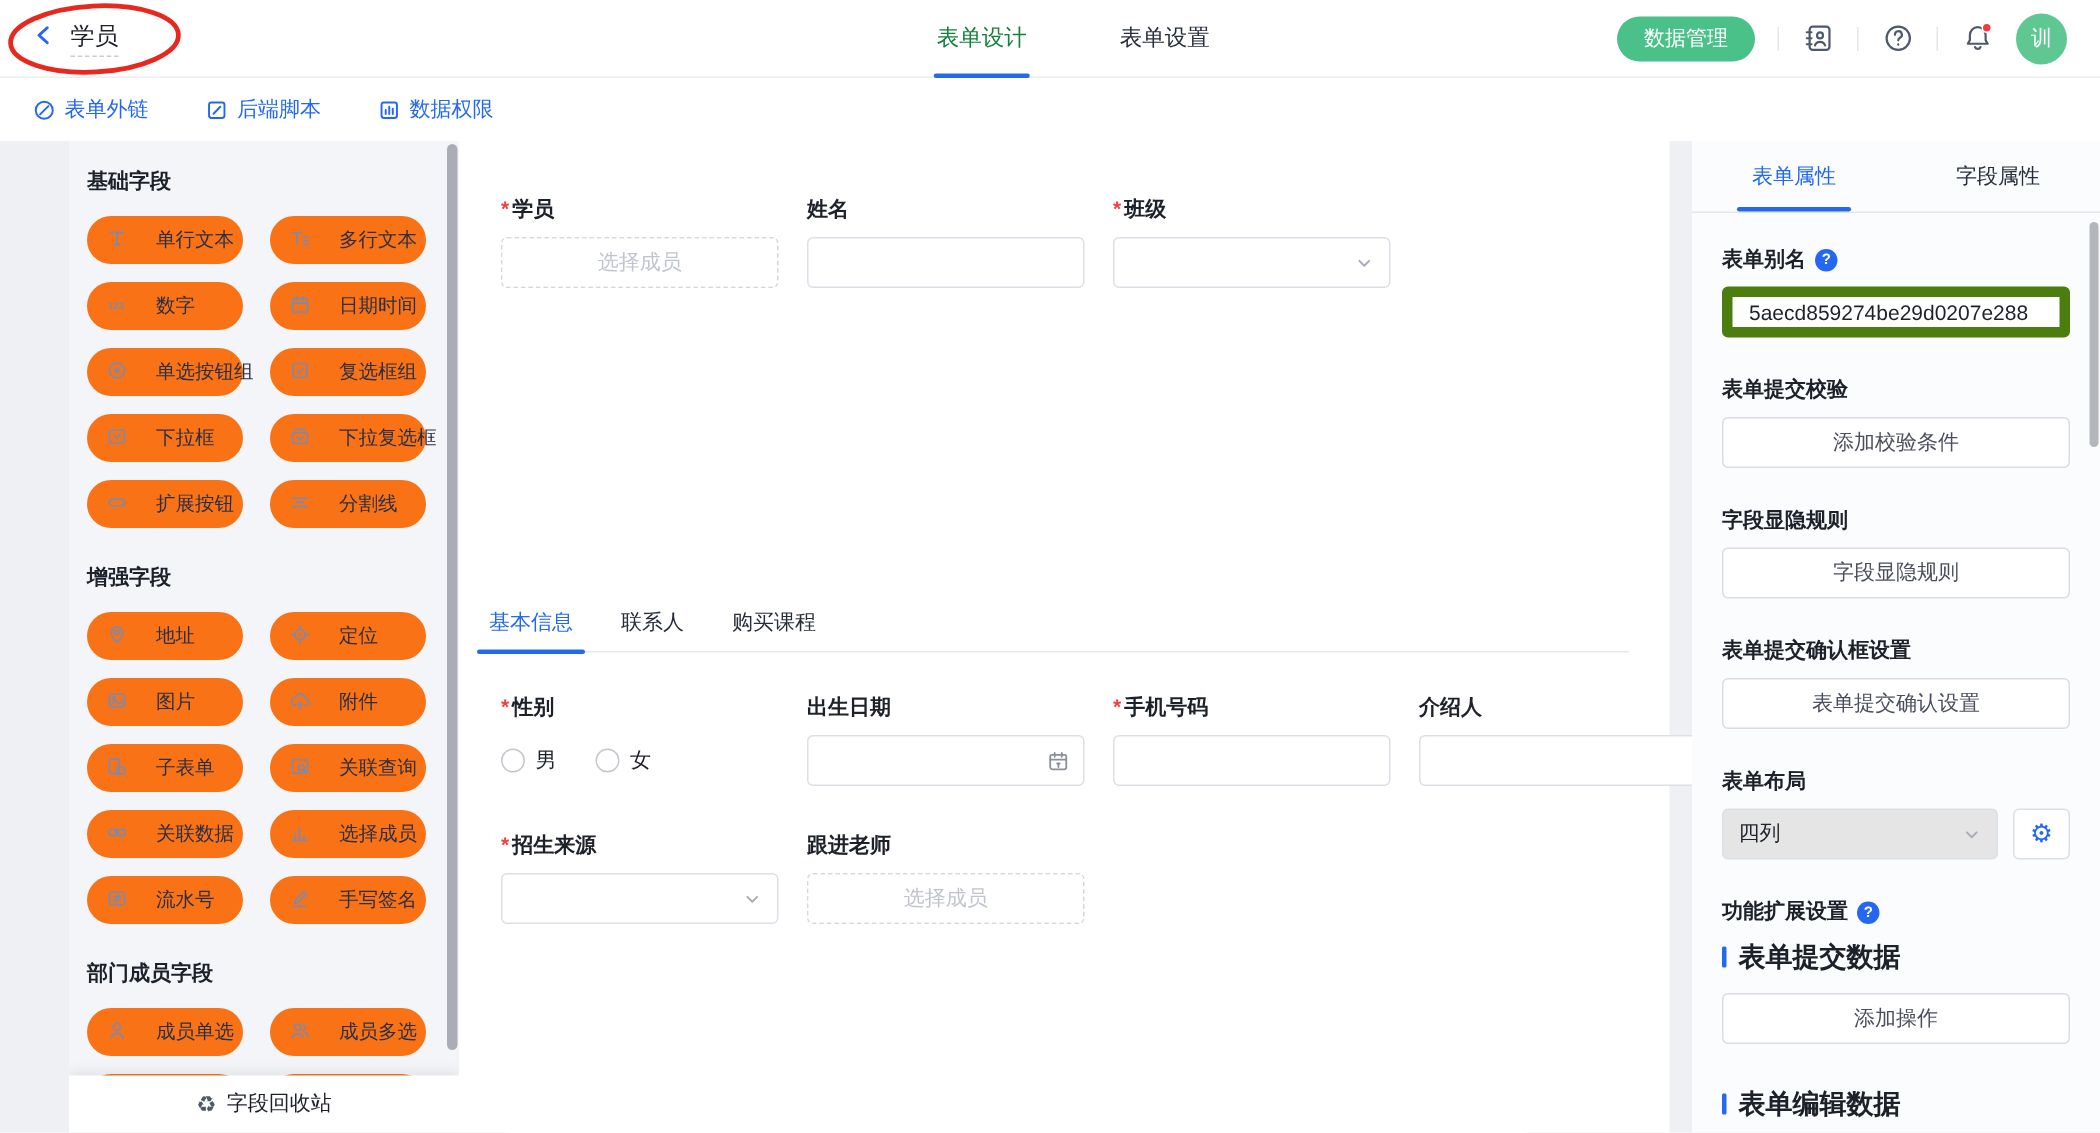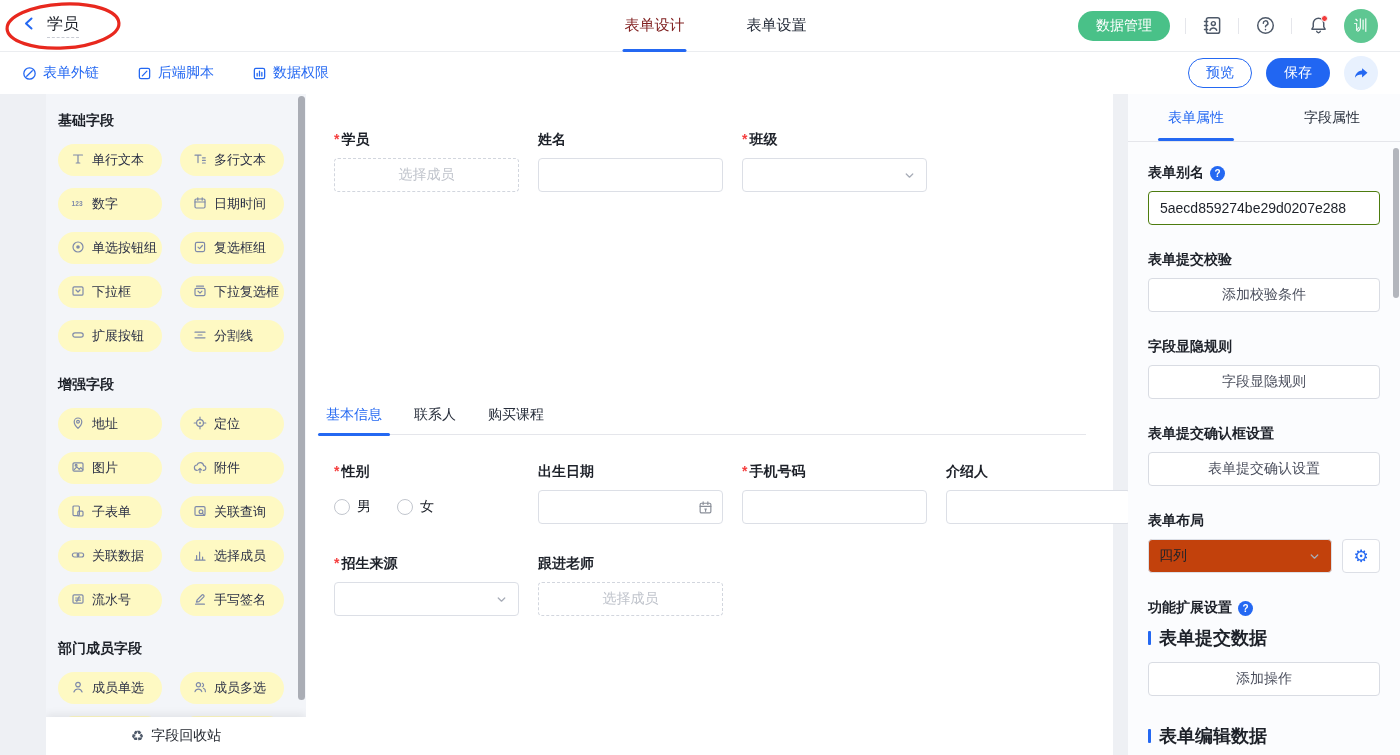--- a/index.html
+++ b/index.html
@@ -7,21 +7,21 @@
   body { font-family:"Liberation Sans","DejaVu Sans",sans-serif; color:#1d2129; background:#eef0f4; overflow:hidden; }
   .app { width:1400px; height:755px; display:flex; flex-direction:column;justify-content:space-between; }
 
   
   .header { height:52px; background:#fff; border-bottom:1px solid #ebedf0; display:flex; align-items:center; position:relative; flex:0 0 auto; }
   .back-wrap { display:flex; align-items:center; gap:10px; padding-left:22px; position:relative; height:100%; }
   .back-title { font-size:16px; color:#1d2129; padding-bottom:2px; border-bottom:1px dashed #c9ccd4; }
   .annotation { position:absolute; left:2px; top:-1px; pointer-events:none; }
   .header-tabs { position:absolute; left:50%; transform:translateX(-50%); height:52px; display:flex; gap:62px; }
   .htab { height:52px; display:flex; align-items:center; font-size:15px; color:#272e3b; cursor:pointer; position:relative; }
-  .htab.active { color:#7f1d1d;margin-left:31px; }
+  .htab.active { color:#15803d;margin-left:31px; }
   .htab.active::after { content:""; position:absolute; left:-2px; right:-2px; bottom:0; height:3px; background:#2468f2; border-radius:2px; }
   .header-right { margin-left:auto; display:flex; align-items:center; gap:15px; padding-right:22px; }
   .green-pill { background:#49c188; color:#fff; font-size:14px; border:none; border-radius:17px; height:30px; padding:0 18px; cursor:pointer; }
   .hdivider { width:1px; height:16px; background:#e5e6eb; }
   .hicon { width:22px; height:22px; display:flex; align-items:center; justify-content:center; position:relative; cursor:pointer; }
   .bell-dot { position:absolute; top:0px; right:1px; width:7px; height:7px; background:#f23c3c; border-radius:50%; border:1px solid #fff; }
   .avatar { width:34px; height:34px; border-radius:50%; background:#5ec792; color:#fff; font-size:14px; display:flex; align-items:center; justify-content:center; cursor:pointer; }
 
   
   .toolbar { height:42px; background:#fff; display:flex; align-items:center; padding:0 22px; flex:0 0 auto; }
@@ -33,21 +33,21 @@
   .btn-share { width:34px; height:34px; border-radius:50%; background:#e8f1fe; border:none; display:flex; align-items:center; justify-content:center; cursor:pointer; }
 
   
   .body { flex:1; display:flex; min-height:0;padding-left:46px; }
 
   
   .sidebar { width:260px; background:#f3f5f9; position:relative; overflow:hidden; flex:0 0 auto; }
   .sidebar-inner { padding:18px 0 0 12px; }
   .sec-title { font-size:14px; font-weight:bold; color:#1d2129; margin-bottom:14px; }
   .pill-grid { display:grid; grid-template-columns:104px 104px; column-gap:18px; row-gap:12px; margin-bottom:24px; }
-  .pill { height:32px; background:#fef9c3; border-radius:16px; display:flex; align-items:center; padding-left:13px; gap:7px; font-size:13px; color:#2a2f45; cursor:pointer; white-space:nowrap; }
+  .pill { height:32px; background:#f97316; border-radius:16px; display:flex; align-items:center; padding-left:13px; gap:19px; font-size:13px; color:#2a2f45; cursor:pointer; white-space:nowrap; }
   .pill svg { flex:0 0 auto; }
   .pill.ghost { color:transparent; }
   .sidebar-scroll { position:absolute; top:2px; right:1px; width:7px; height:604px; background:#aaadb5; border-radius:4px; }
   .recycle-bar { position:absolute; left:0; right:0; bottom:0; height:38px; background:#fff; box-shadow:0 -3px 8px rgba(0,0,0,.07); display:flex; align-items:center; justify-content:center; gap:7px; font-size:14px; color:#1d2129; cursor:pointer; z-index:3; }
   .recycle-glyph { font-size:15px; color:#4e5969; }
 
   
   .canvas { flex:1; background:#fff; min-width:0; padding-top:37px; }
   .field-grid { display:grid; grid-template-columns:repeat(4,185px); column-gap:19px; margin-left:28px; }
   .f-label { font-size:14px; font-weight:bold; color:#1d2129; margin-bottom:9px; display:flex; align-items:baseline; }
@@ -70,24 +70,24 @@
   
   .panel-gap { width:15px; flex:0 0 auto; }
   .panel { width:272px; background:#fbfcfe; position:relative; overflow:hidden; flex:0 0 auto; }
   .panel-tabs { height:48px; display:flex; border-bottom:1px solid #e5e6eb; background:#fbfcfe; }
   .ptab { flex:1; display:flex; align-items:center; justify-content:center; font-size:14px; color:#272e3b; cursor:pointer; position:relative; }
   .ptab.active { color:#2468f2; }
   .ptab.active::after { content:""; position:absolute; left:50%; transform:translateX(-50%); bottom:0; width:76px; height:3px; background:#2468f2; border-radius:2px; }
   .panel-body { padding:22px 20px 0 20px; }
   .p-label { font-size:14px; font-weight:bold; color:#1d2129; margin-bottom:9px; display:flex; align-items:center; gap:6px; }
   .help-dot { width:15px; height:15px; border-radius:50%; background:#2468f2; color:#fff; font-size:10px; font-weight:bold; display:flex; align-items:center; justify-content:center; cursor:pointer; }
-  .p-input { width:100%; height:34px; border:1px solid #4d7c0f; border-radius:4px; background:#fff; font-size:14px; color:#1d2129; padding:0 11px; outline:none; font-family:inherit; margin-bottom:26px; }
+  .p-input { width:100%; height:34px; border:7px solid #4d7c0f; border-radius:4px; background:#fff; font-size:14px; color:#1d2129; padding:0 11px; outline:none; font-family:inherit; margin-bottom:26px; }
   .p-btn { width:100%; height:34px; border:1px solid #d9dce3; border-radius:4px; background:#fff; font-size:14px; color:#4b4f5d; cursor:pointer; margin-bottom:26px; font-family:inherit; }
   .layout-row { display:flex; gap:10px; margin-bottom:26px; }
-  .p-select { flex:1; height:34px; border:1px solid #dcdfe6; border-radius:4px; background:#c2410c; display:flex; align-items:center; justify-content:space-between; padding:0 10px; font-size:14px; color:#1d2129; cursor:pointer; }
+  .p-select { flex:1; height:34px; border:1px solid #dcdfe6; border-radius:4px; background:#e5e5e5; display:flex; align-items:center; justify-content:space-between; padding:0 10px; font-size:14px; color:#1d2129; cursor:pointer; }
   .gear-btn { width:38px; height:34px; border:1px solid #dcdfe6; border-radius:4px; background:#fff; color:#2468f2; font-size:17px; display:flex; align-items:center; justify-content:center; cursor:pointer; }
   .sub-label { display:flex; align-items:center; gap:8px; font-size:18px; font-weight:bold; color:#1d2129; margin:2px 0 12px 0; }
   .blue-bar { width:3px; height:14px; background:#2468f2; border-radius:1px; }
   .p-btn.last { margin-bottom:0; }
   .panel-scroll { position:absolute; top:54px; right:1px; width:6px; height:150px; background:#b3b6bd; border-radius:3px; }
 </style>
 </head>
 <body>
 
 <div class="app">
@@ -156,29 +156,20 @@
         <span>后端脚本</span>
       </span>
       <span class="tlink">
         <svg width="15" height="15" viewBox="0 0 14 14" fill="none" stroke="#2468f2" stroke-width="1.2" stroke-linecap="round">
             <rect x="2.2" y="2.2" width="9.6" height="9.6" rx="1.5"></rect>
             <path d="M4.8 9.4V6.8M7 9.4V4.8M9.2 9.4V6"></path>
           </svg>
         <span>数据权限</span>
       </span>
     </div>
-    <div class="toolbar-right">
-      <button class="btn-outline">预览</button>
-      <button class="btn-primary">保存</button>
-      <button class="btn-share">
-        <svg width="18" height="18" viewBox="0 0 20 20">
-            <path d="M11.2 4.6l6 5.2-6 5.2v-3.2c-3.7-.2-6.2 1.1-7.9 3.4.4-4 3-7.6 7.9-8v-2.6z" fill="#2468f2"></path>
-          </svg>
-      </button>
-    </div>
   </div>
 
   <div class="body">
 
     <div class="sidebar">
       <div class="sidebar-inner" id="sidebar-inner">
           <div class="sec-title">基础字段</div>
           <div class="pill-grid">
             <div class="pill">
               <span><svg width="14" height="14" viewBox="0 0 14 14" fill="none" stroke="#7f8aa9" stroke-width="1.2" stroke-linecap="round" stroke-linejoin="round">

